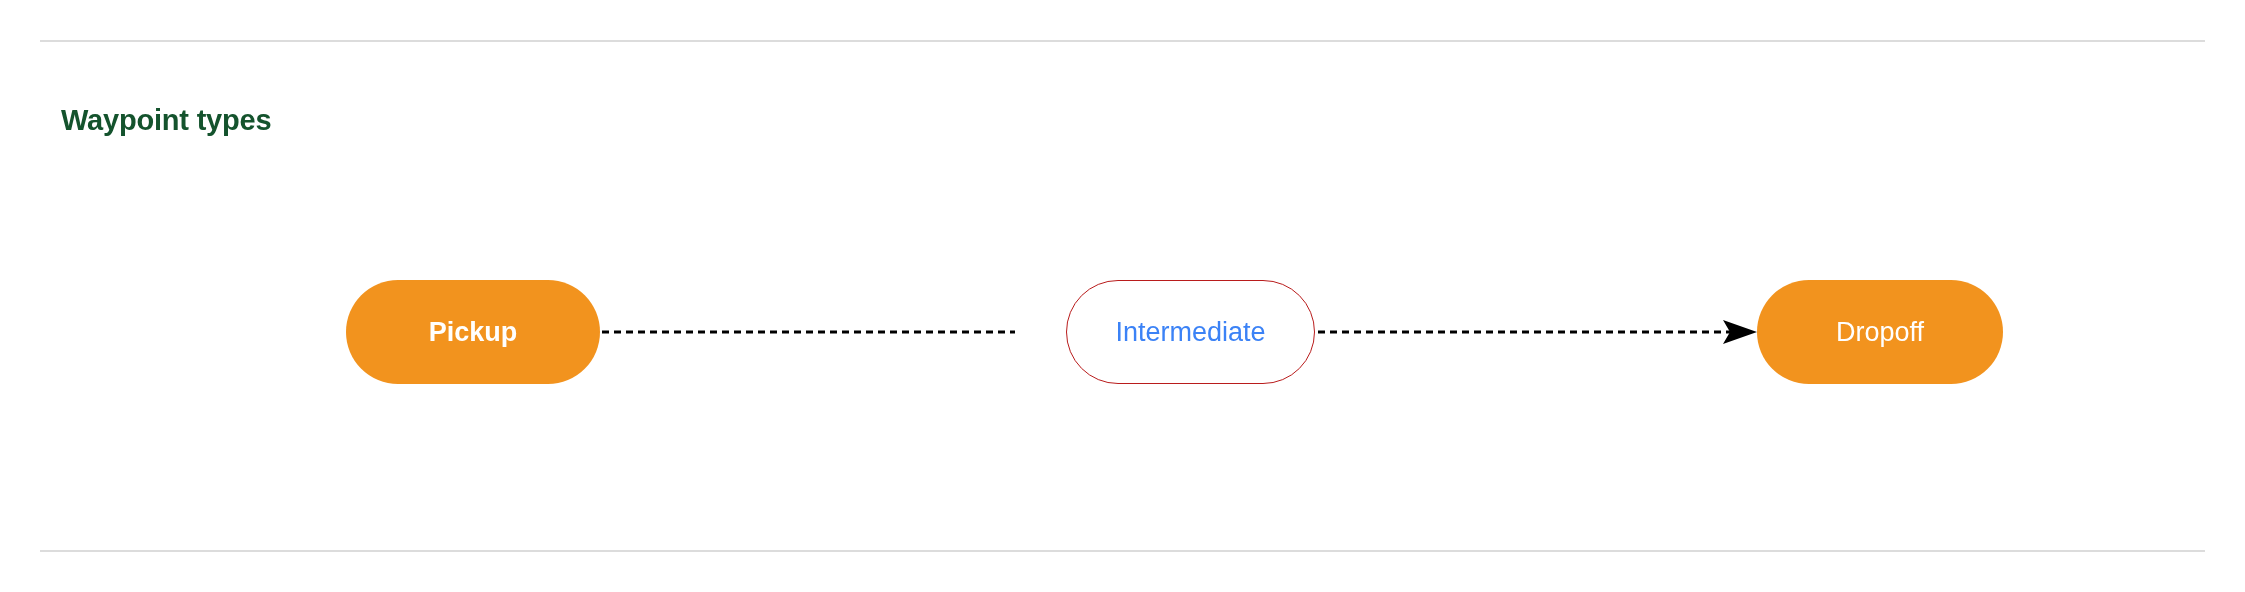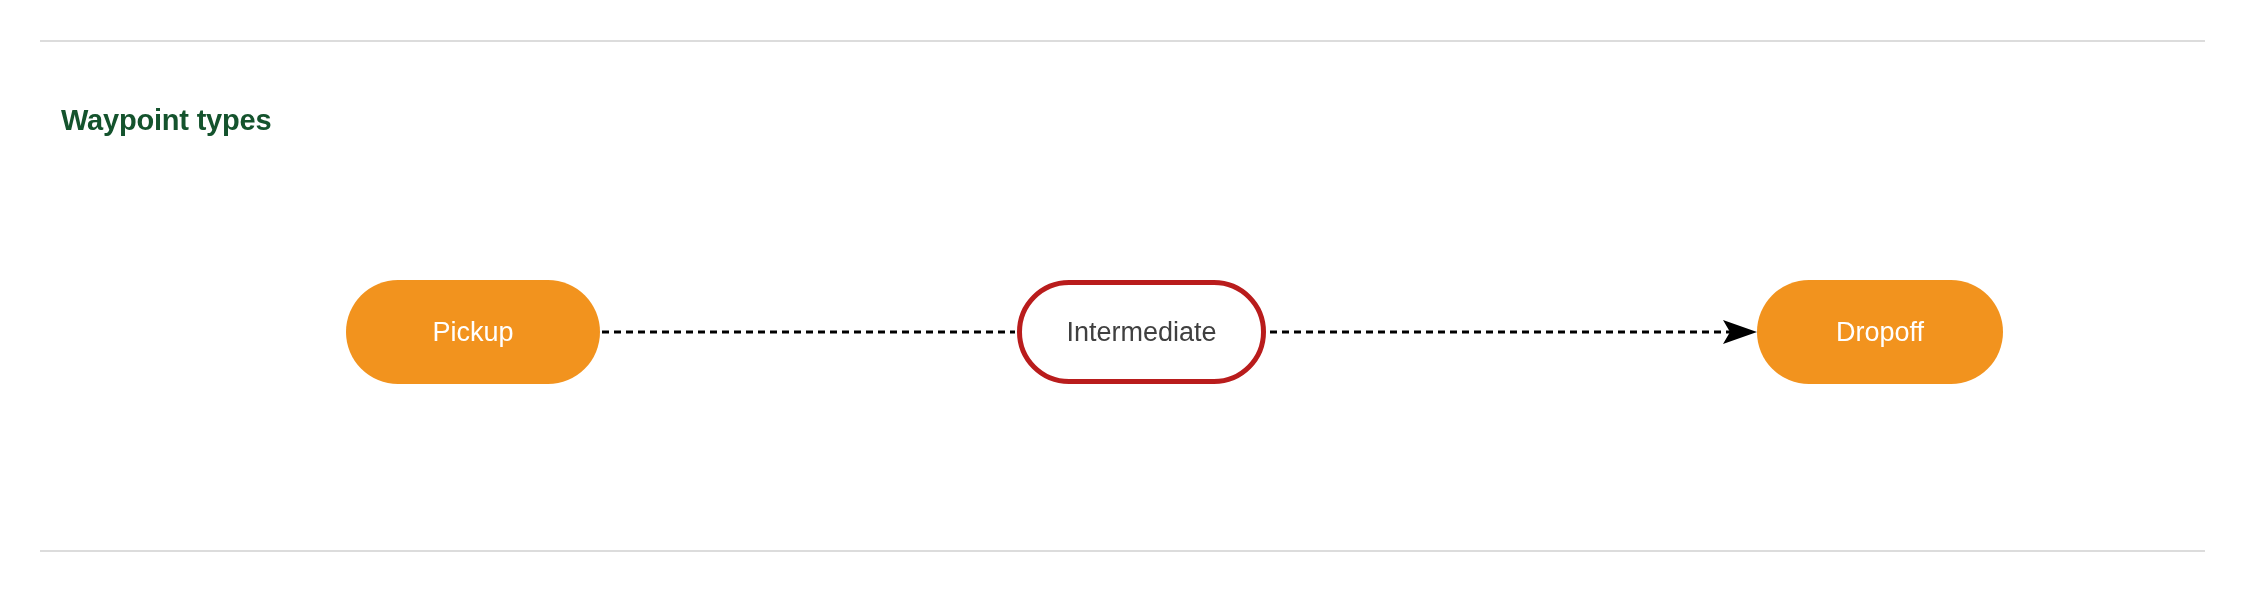--- a/index.html
+++ b/index.html
@@ -87,37 +87,37 @@
     justify-content: center;
     font-size: 27px;
     white-space: nowrap;
   }
 
   .node.pickup {
     left: 346px;
     width: 254px;
     background: #f2931e;
     color: #ffffff;
-    font-weight: normal;
+    font-weight: bold;
   }
 
   .node.dropoff {
     left: 1757px;
     width: 246px;
     background: #f2931e;
     color: #ffffff;
     font-weight: normal;
   }
 
   .node.intermediate {
-    left: 1017px;
+    left: 1066px;
     width: 249px;
     background: #ffffff;
-    border: 5px solid #b91c1c;
-    color: #404040;
+    border: 1px solid #b91c1c;
+    color: #3b82f6;
     font-weight: normal;
   }
 </style>
 </head>
 <body>
 
 <div id="page">
 
   <div class="divider top"></div>
 

